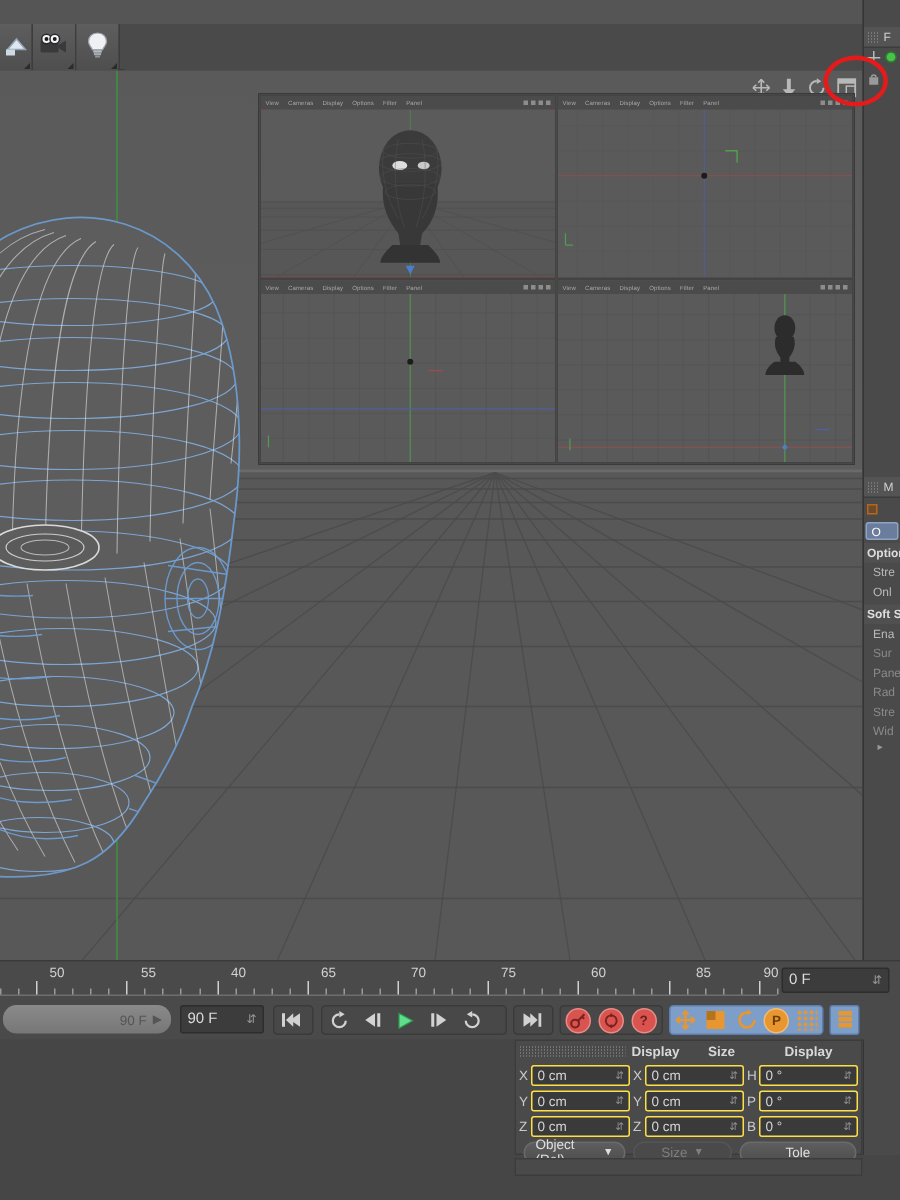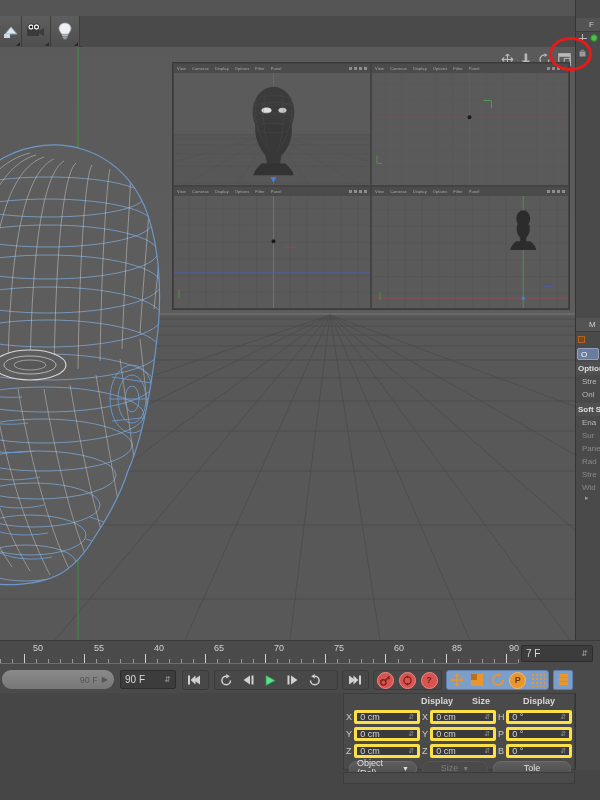--- a/index.html
+++ b/index.html
@@ -210,21 +210,21 @@
     background:#4a4a4a; border:1px solid #3c3c3c;
   }
   .coord-head {
     height:14px; display:flex; align-items:center; font-size:9px;
     color:#d8d8d8; font-weight:bold;
   }
   .coord-head .dots-icon { margin:0 4px 0 2px; }
   .coord-head span { width:71px; }
   .coord-row { height:17px; display:flex; align-items:center; padding-left:2px; }
   .cfield {
-    width:71px; height:14px; background:#3a3a3a; border:3px solid #fde047;
+    width:71px; height:14px; background:#3a3a3a; border:1px solid #fde047;
     border-radius:2px; display:flex; align-items:center;
     padding:0 3px; font-size:9px; color:#d5d5d5; margin-right:2px;
   }
   .cfield .spin { margin-left:auto; font-size:7px; color:#8f8f8f; }
   .clabel { width:9px; font-size:9px; color:#cacaca; }
   .coord-foot { height:18px; display:flex; align-items:center; padding-left:5px; gap:5px; }
   .pill {
     height:15px; border-radius:8px; background:linear-gradient(#5e5e5e,#4d4d4d);
     border:1px solid #6a6a6a; display:flex; align-items:center; justify-content:center;
     font-size:9px; color:#e0e0e0; padding:0 7px;
@@ -756,21 +756,21 @@
   <div class="ruler">
     <div class="ruler-track">
       <div class="ruler-base"></div>
       <span class="ruler-lab" style="left:38px">50</span>
       <span class="ruler-lab" style="left:99px">55</span>
       <span class="ruler-lab" style="left:159px">40</span>
       <span class="ruler-lab" style="left:219px">65</span>
       <span class="ruler-lab" style="left:279px">70</span>
       <span class="ruler-lab" style="left:339px">75</span>
       <span class="ruler-lab" style="left:399px">60</span>
-      <span class="ruler-lab" style="left:457px">85</span>
+      <span class="ruler-lab" style="left:469px">85</span>
       <span class="ruler-lab" style="left:514px">90</span>
       <div id="ticks">
           <div class="ruler-tick minor" style="left: 0px;"></div>
           <div class="ruler-tick minor" style="left: 12.0465px;"></div>
           <div class="ruler-tick major" style="left: 24.093px;"></div>
           <div class="ruler-tick minor" style="left: 36.1395px;"></div>
           <div class="ruler-tick minor" style="left: 48.186px;"></div>
           <div class="ruler-tick minor" style="left: 60.2326px;"></div>
           <div class="ruler-tick minor" style="left: 72.2791px;"></div>
           <div class="ruler-tick major" style="left: 84.3256px;"></div>
@@ -806,21 +806,21 @@
           <div class="ruler-tick major" style="left: 445.721px;"></div>
           <div class="ruler-tick minor" style="left: 457.767px;"></div>
           <div class="ruler-tick minor" style="left: 469.814px;"></div>
           <div class="ruler-tick minor" style="left: 481.86px;"></div>
           <div class="ruler-tick minor" style="left: 493.907px;"></div>
           <div class="ruler-tick major" style="left: 505.953px;"></div>
           <div class="ruler-tick minor" style="left: 518px;"></div>
         </div>
     </div>
     <div class="frame-field">
-      <span>7 F</span>
+      <span>0 F</span>
       <span class="spin">⇵</span>
     </div>
   </div>
 
   <div class="transport">
     <div class="range-bar">
       <span>90 F</span>
       <span class="arrw">▶</span>
     </div>
     <div class="end-field">

